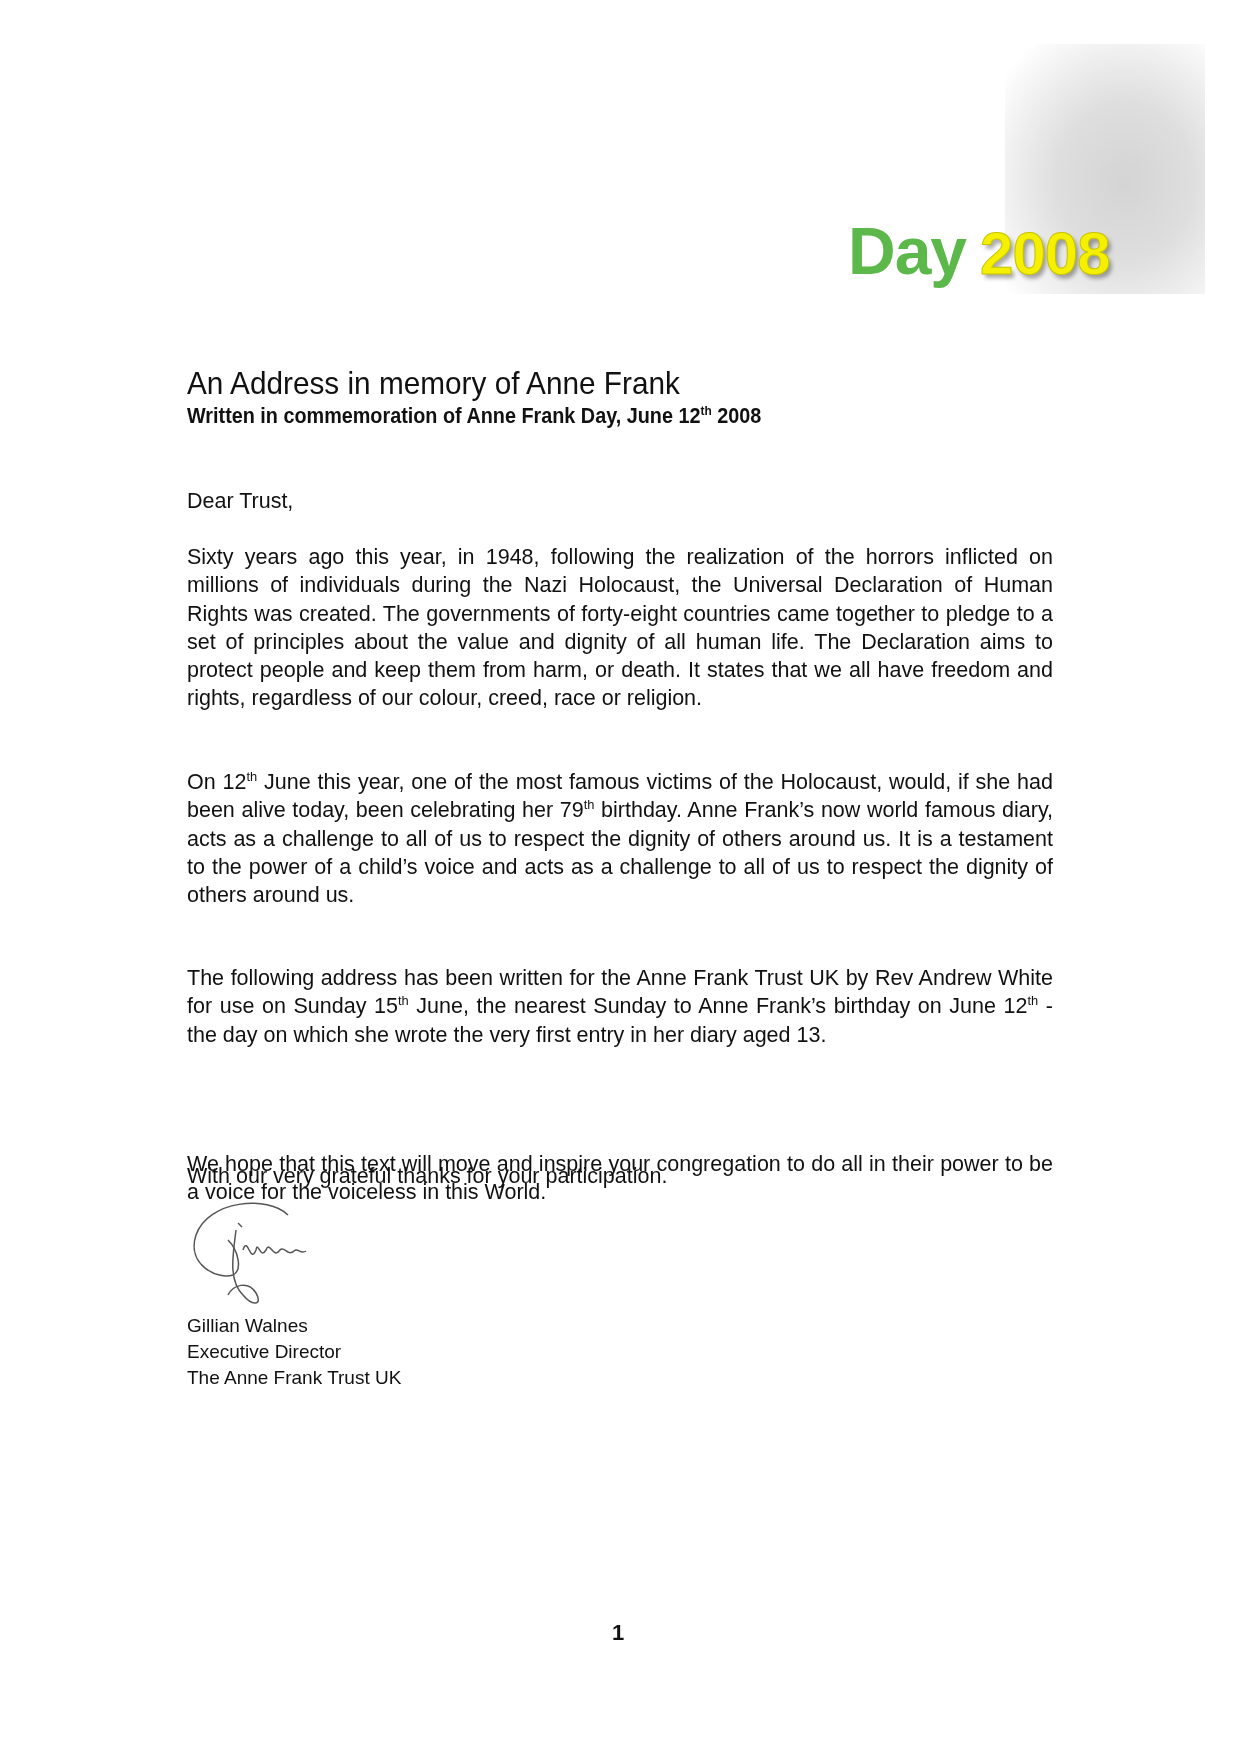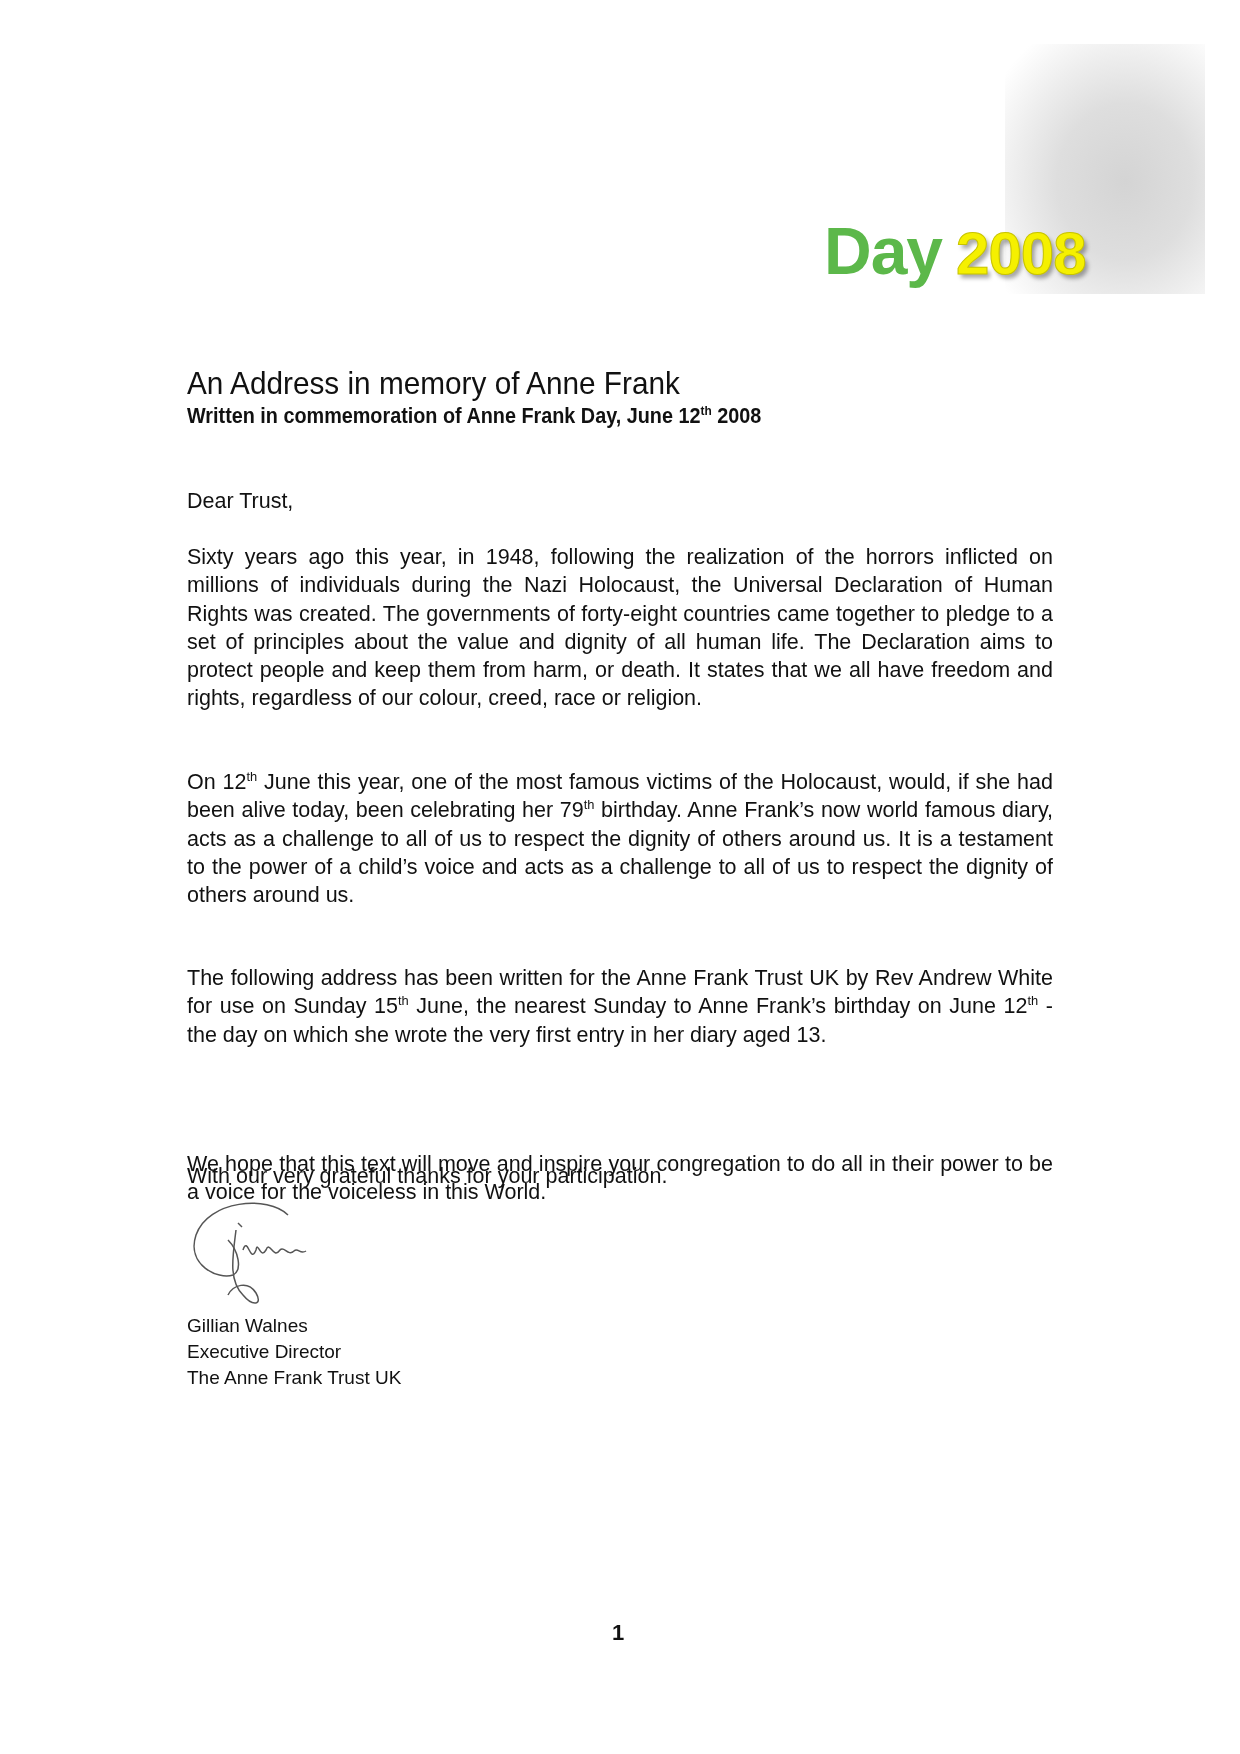--- a/index.html
+++ b/index.html
@@ -3,21 +3,21 @@
 <meta charset="utf-8">
 <style>
   html, body { margin:0; padding:0; background:#ffffff; }
   body { width:1240px; height:1754px; position:relative; overflow:hidden; font-family:"Liberation Sans", sans-serif; color:#111; }
   .logo { position:absolute; left:820px; top:44px; width:385px; height:250px; }
   .logo .photo { position:absolute; left:185px; top:0; width:200px; height:250px;
     background: radial-gradient(ellipse at 60% 55%, #d4d4d4 0%, #dedede 40%, #eeeeee 65%, #ffffff 90%); }
   .logo .line { position:absolute; font-weight:bold; font-family:"Liberation Sans", sans-serif; color:#5cb84a; font-size:66px; line-height:66px; letter-spacing:-1px; }
   .logo .l1 { left:32px; top:42px; }
   .logo .l2 { left:90px; top:108px; }
-  .logo .l3 { left:4px; top:174px; }
+  .logo .l3 { left:28px; top:174px; }
   .logo .yr { color:#f5f000; -webkit-text-stroke:1px #c8c400; text-shadow:3px 4px 4px rgba(0,0,0,0.35); margin-left:14px; font-size:60px; }
   .title { position:absolute; left:187px; top:364px; font-size:32px; line-height:38px; font-family:"Liberation Sans", sans-serif; transform:scaleX(0.93); transform-origin:left; }
   .subtitle { position:absolute; left:187px; top:403px; font-size:22px; line-height:26px; font-weight:bold; transform:scaleX(0.9); transform-origin:left; }
   sup { font-size:0.6em; vertical-align:super; line-height:0; }
   .body { position:absolute; left:187px; width:866px; font-size:21.5px; line-height:28.3px; text-align:justify; }
   .body p { margin:0; }
   .greet { top:487px; }
   .p1 { top:543px; }
   .p2 { top:768px; }
   .p3 { top:937px;margin-top:27px; }

